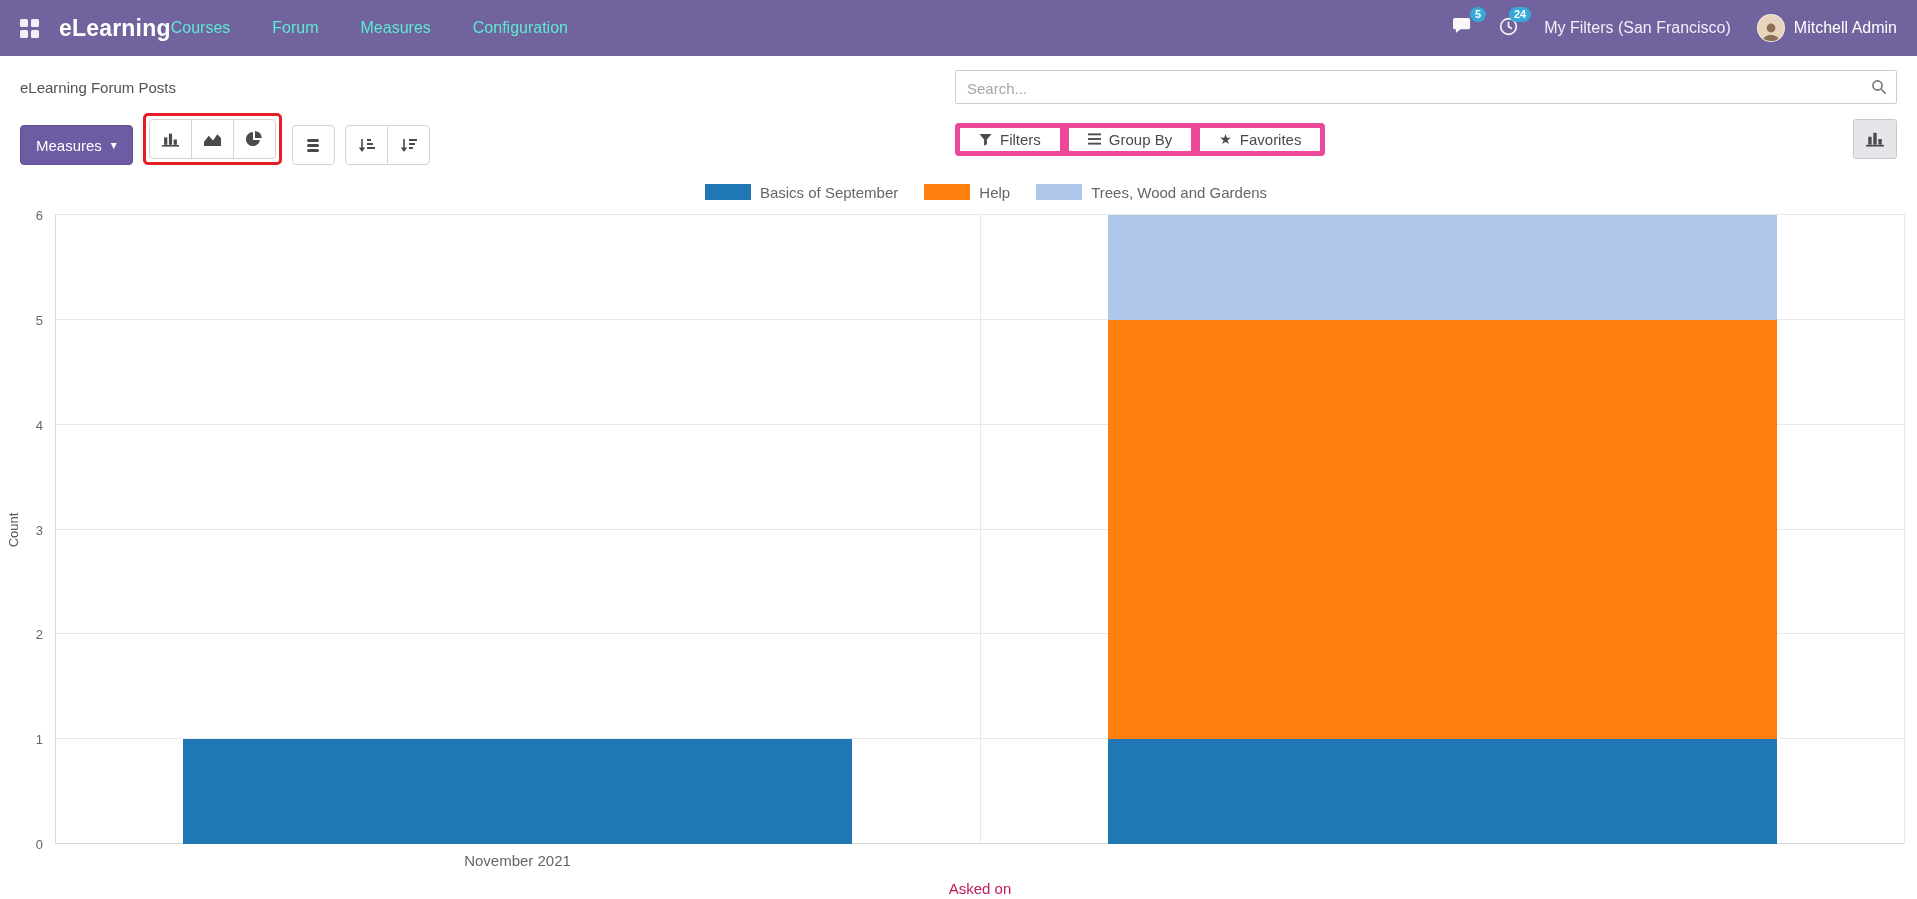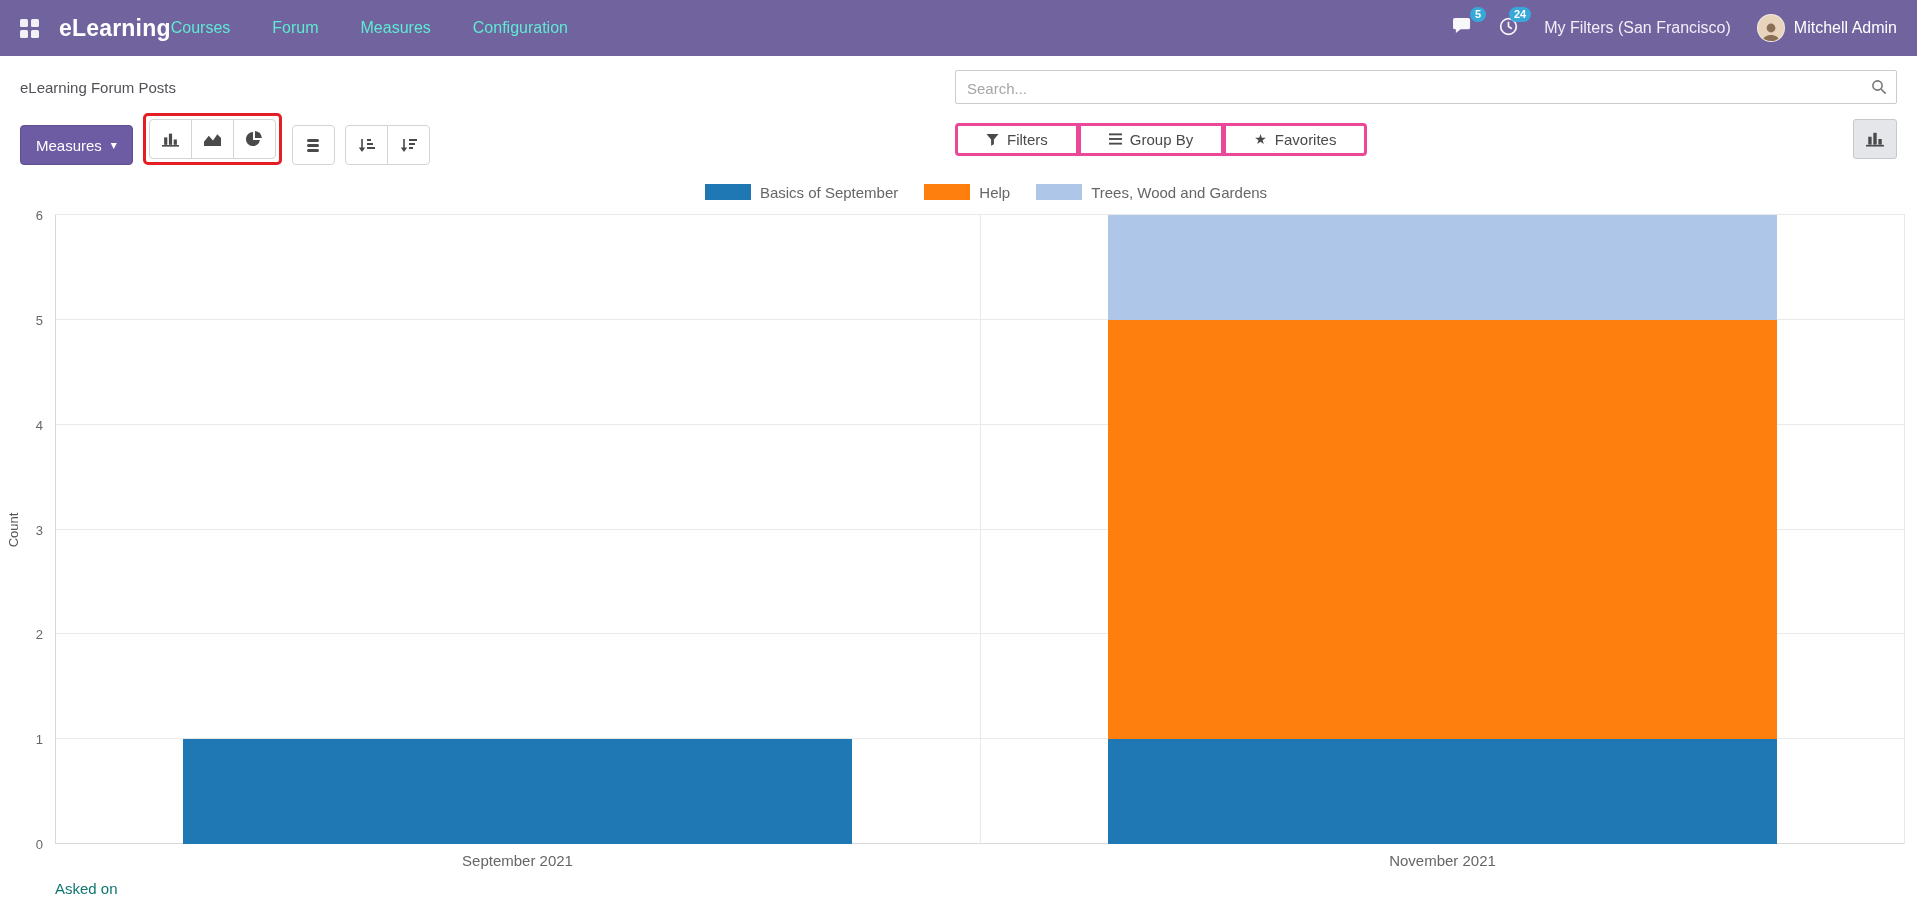--- a/index.html
+++ b/index.html
@@ -36,21 +36,21 @@
   .btn-group { display:flex; }
   .tool-btn { width:43px; height:40px; background:#fff; border:1px solid #d4d4d4; display:flex; align-items:center; justify-content:center; cursor:pointer; }
   .btn-group .tool-btn + .tool-btn { margin-left:-1px; }
   .btn-group .tool-btn:first-child { border-radius:4px 0 0 4px; }
   .btn-group .tool-btn:last-child { border-radius:0 4px 4px 0; }
   .tool-btn.single { border-radius:4px; }
   .tool-btn svg { fill:#4a4a4a; }
 
   .right-col { width:942px; margin-left:auto; display:flex; align-items:center; }
   .facet-group { display:flex; }
-  .facet-btn { background:#fff; border:3px solid #ec4899; height:33px; padding:0 28px; font-size:15px; color:#4a4a4a; display:flex; align-items:center; gap:8px; cursor:pointer; font-family:"Liberation Sans",sans-serif; }
+  .facet-btn { background:#fff; border:5px solid #ec4899; height:33px; padding:0 19px; font-size:15px; color:#4a4a4a; display:flex; align-items:center; gap:8px; cursor:pointer; font-family:"Liberation Sans",sans-serif; }
   .facet-btn + .facet-btn { margin-left:-1px; }
   .facet-btn:first-child { border-radius:4px 0 0 4px; }
   .facet-btn:last-child { border-radius:0 4px 4px 0; }
   .facet-btn svg { fill:#4a4a4a; }
   .star-glyph { font-size:14px; color:#4a4a4a; line-height:1; }
   .view-switcher { margin-left:auto; width:44px; height:40px; background:#e4e6ea; border:1px solid #c6c8cd; border-radius:3px; display:flex; align-items:center; justify-content:center; cursor:pointer; }
   .view-switcher svg { fill:#4a4a4a; }
 
   
   .chart-wrap { margin-top:18px; position:relative; }
@@ -68,21 +68,21 @@
   .ytick { position:absolute; right:12px; transform:translateY(50%); font-size:13px; color:#666; }
   .ylabel { position:absolute; left:-42px; top:50%; transform:translate(-50%,-50%) rotate(-90deg); font-size:13px; color:#555; white-space:nowrap; }
 
   .bars { position:absolute; left:0; right:0; top:0; bottom:0; display:flex; }
   .cat-col { width:50%; height:100%; display:flex; justify-content:center; align-items:flex-end; }
   .bar-group { width:72.3%; height:100%; display:flex; flex-direction:column-reverse; }
   .bar-seg { width:100%; }
 
   .xticks { display:flex; margin:8px 12px 0 55px; }
   .xtick { width:50%; text-align:center; font-size:15px; color:#666; }
-  .xlabel { margin:11px 12px 0 55px; font-size:15px; color:#0f766e; }
+  .xlabel { text-align:center; margin:11px 12px 0 55px; font-size:15px; color:#be185d; }
 </style>
 </head>
 <body>
 
 <div class="navbar">
   <div class="apps-btn">
       <i></i>
       <i></i>
       <i></i>
       <i></i>
@@ -282,17 +282,16 @@
               <div class="bar-seg" style="height: 16.6667%; background: rgb(31, 119, 180);"></div>
               <div class="bar-seg" style="height: 66.6667%; background: rgb(255, 127, 14);"></div>
               <div class="bar-seg" style="height: 16.6667%; background: rgb(174, 199, 232);"></div>
             </div>
         </div>
       </div>
     </div>
   </div>
 
   <div class="xticks">
-    <div class="xtick">September 2021</div>
     <div class="xtick">November 2021</div>
   </div>
   <div class="xlabel">Asked on</div>
 </div>
 
 </body></html>

